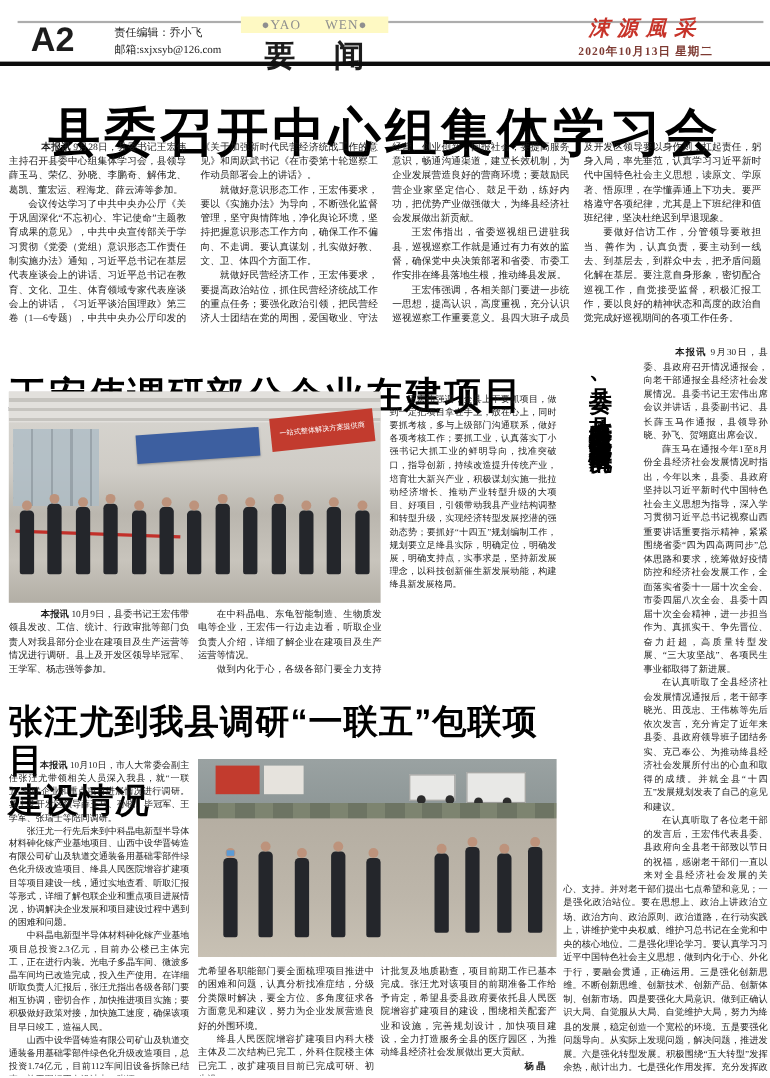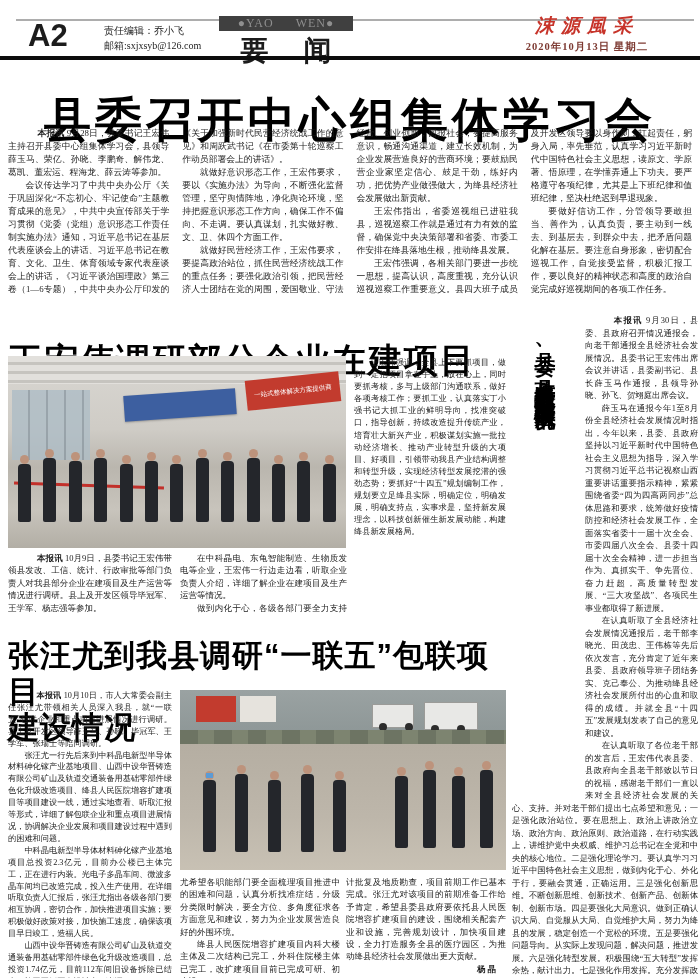--- a/index.html
+++ b/index.html
@@ -6,21 +6,21 @@
   #page{position:relative;width:700px;height:980px;background:#ffffff;margin:0 auto;
         font-family:"Liberation Serif",serif;color:#1c1c1c;overflow:hidden;}
   .hl{font-family:"Liberation Sans",sans-serif;font-weight:700;color:#000;}
   
   .rule-gray{position:absolute;left:16px;right:6px;top:19px;height:2px;background:#adadad;}
   .rule-black{position:absolute;left:0;right:0;top:56px;height:4px;background:#0d0d0d;}
   .a2box{position:absolute;left:28px;top:20px;font-family:"Liberation Sans",sans-serif;
          font-weight:900;font-size:31px;line-height:32px;}
   .edbox{position:absolute;left:104px;top:23px;font-size:10px;line-height:15px;font-weight:normal;}
   .sechead{position:absolute;left:196px;top:6px;width:180px;text-align:center;}
-  .pinyin{display:inline-block;background:#404040;padding:0 10px;color:#8f8f8f;
+  .pinyin{display:inline-block;background:#fef9c3;padding:0 10px;color:#8f8f8f;
           font-size:12px;letter-spacing:1px;position:relative;top:7px;}
   .pinyin span{margin:0 9px;}
   .secchars{margin-top:8px;font-size:28px;font-weight:bold;}
   .secchars span{margin:0 14px;}
   .mast{position:absolute;right:8px;top:13px;width:210px;text-align:center;}
   .mastname{font-size:19px;font-weight:bold;font-style:italic;letter-spacing:7px;
             color:#c7342a;font-family:"Liberation Serif",serif;white-space:nowrap;}
   .mastdate{margin-top:1px;font-size:10.5px;font-weight:bold;letter-spacing:1px;color:#7d3a32;}
   
   .para{margin:0;text-indent:2em;text-align:justify;}

